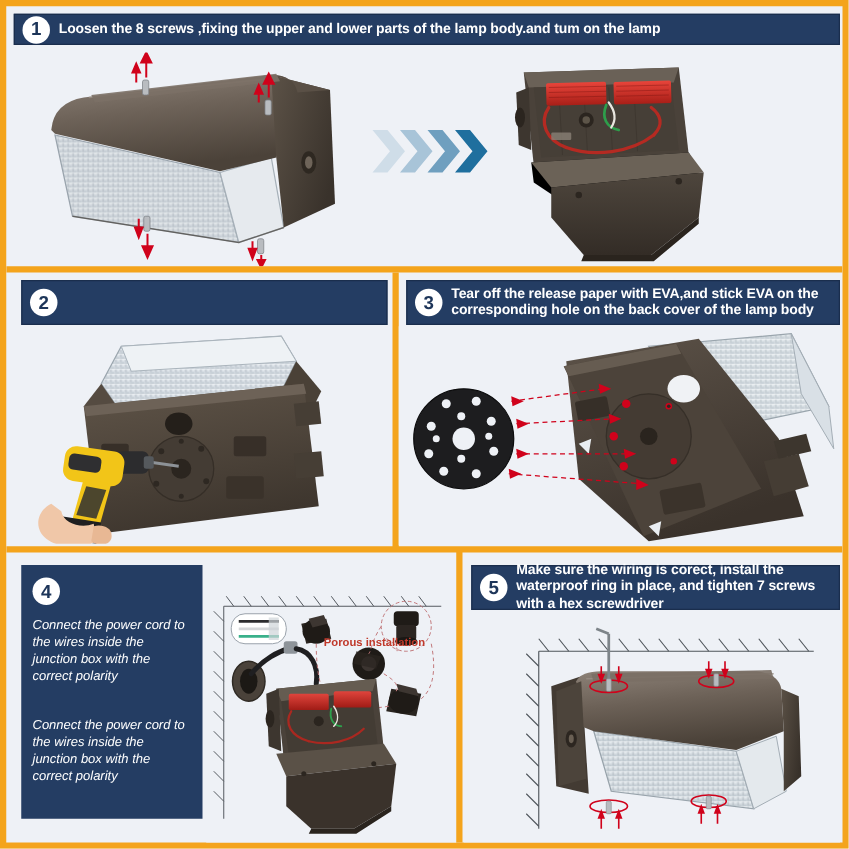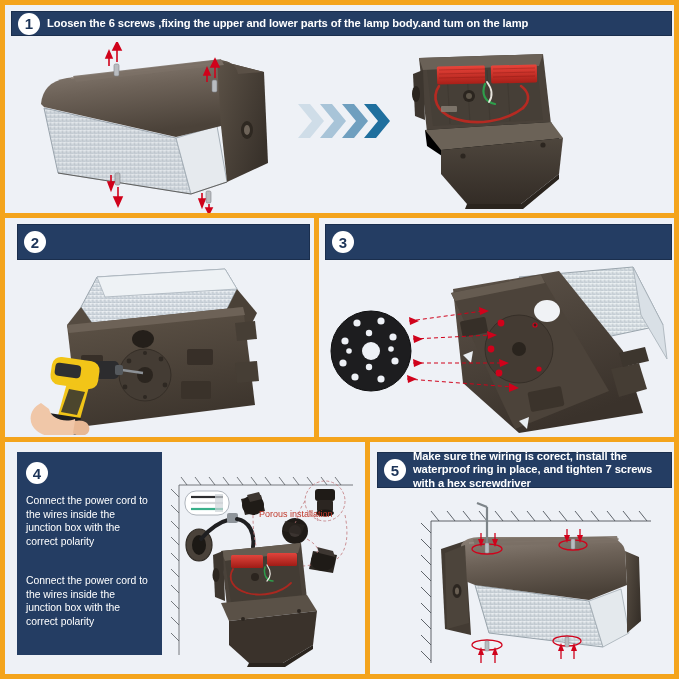--- a/index.html
+++ b/index.html
@@ -48,49 +48,50 @@
     line-height: 13.5px;
     font-weight: bold;
     letter-spacing: -0.1px;
   }
 
   
   .divh { position: absolute; background: #f4a41c; }
   .divv { position: absolute; background: #f4a41c; }
 
   
-  .panel { position: absolute; overflow: hidden; background: #eef1f6; }
+  .panel { position: absolute; overflow: hidden; background: #eef1f6; font-weight: bold; }
 
   
   .chevs { position: absolute; display: flex; gap: 2px; align-items: center; }
 
   
   .p4text {
     position: absolute;
     background: #243d63;
     box-sizing: border-box;
     padding: 10px 9px;
     color: #fff;
   }
   .p4text .badge { margin-bottom: 10px; }
   .p4para {
     font-size: 10.4px;
     line-height: 13.5px;
     margin-bottom: 26px;
+    font-style: italic;
   }
   .p4para.last { margin-bottom: 0; }
 </style>
 </head>
 <body>
 
 <div class="poster">
 
   <div class="hdr" style="left:6px; top:6px; width:661px; height:25px;">
     <div class="badge">1</div>
-    <div class="hdr-text">Loosen the 6 screws ,fixing the upper and lower parts of the lamp body.and tum on the lamp</div>
+    <div class="hdr-text">Loosen the 8 screws ,fixing the upper and lower parts of the lamp body.and tum on the lamp</div>
   </div>
 
   <div class="panel" style="left:6px; top:33px; width:661px; height:175px;">
 
     <svg style="position:absolute; left:10px; top:4px;" width="270" height="172" viewBox="0 0 270 172">
       <defs>
         <linearGradient id="hoodg" x1="0" y1="0" x2="0.3" y2="1">
           <stop offset="0%" stop-color="#8d8278"></stop>
           <stop offset="45%" stop-color="#6d6258"></stop>
           <stop offset="100%" stop-color="#4b4239"></stop>
@@ -314,20 +315,21 @@
         <path d="M22 140 C10 146, 8 160, 18 168 C28 176, 48 176, 58 170 L56 156 C46 160, 32 156, 30 146 Z" fill="#f0c7a8"></path>
         <path d="M56 158 C64 156, 72 160, 70 168 C68 174, 58 174, 54 170 Z" fill="#e8b894"></path>
       </g>
     </svg>
   </div>
 
   <div class="divv" style="left:309px; top:213px; width:5px; height:223px;"></div>
 
   <div class="hdr" style="left:320px; top:219px; width:347px; height:36px;">
     <div class="badge">3</div>
+    <div class="hdr-text">Tear off the release paper with EVA,and stick EVA on the corresponding hole on the back cover of the lamp body</div>
   </div>
 
   <div class="panel" style="left:314px; top:256px; width:353px; height:175px;">
     <svg style="position:absolute; left:4px; top:2px;" width="348" height="172" viewBox="0 0 348 172">
       <defs>
         <linearGradient id="plateg" x1="0" y1="0" x2="0.4" y2="1">
           <stop offset="0%" stop-color="#5d5349"></stop>
           <stop offset="100%" stop-color="#3a322b"></stop>
         </linearGradient>
         <linearGradient id="lens3" x1="0" y1="0" x2="0.3" y2="1">

